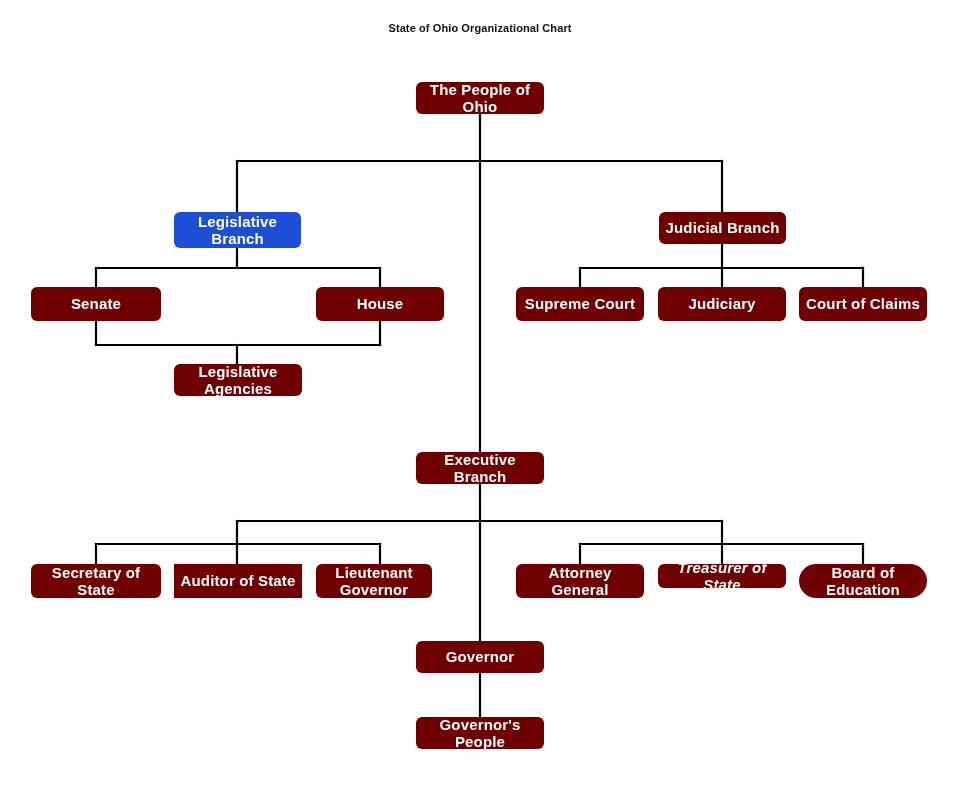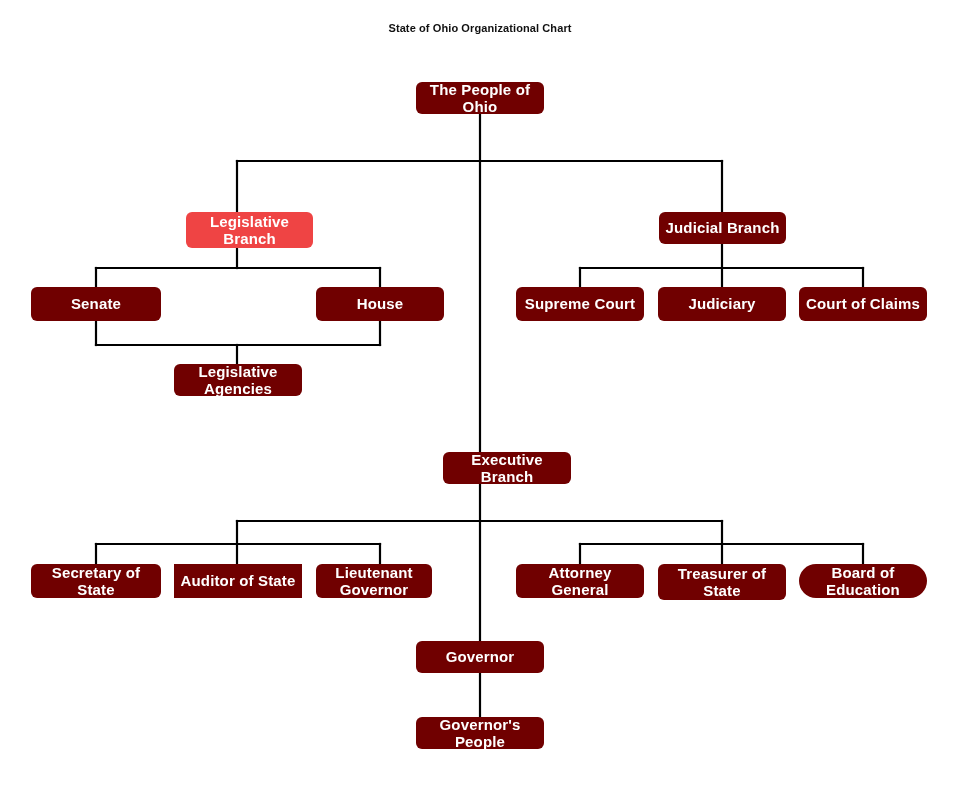--- a/index.html
+++ b/index.html
@@ -98,21 +98,21 @@
       <polyline points="580,544 580,564" fill="none" stroke="#000000" stroke-width="2.2" stroke-linecap="square"></polyline>
       <polyline points="722,544 722,564" fill="none" stroke="#000000" stroke-width="2.2" stroke-linecap="square"></polyline>
       <polyline points="863,544 863,564" fill="none" stroke="#000000" stroke-width="2.2" stroke-linecap="square"></polyline>
       <polyline points="480,673 480,717" fill="none" stroke="#000000" stroke-width="2.2" stroke-linecap="square"></polyline>
     </svg>
 
   <div id="node-layer">
       <div class="org-node" style="left: 416px; top: 82px; width: 128px; height: 32px; background: rgb(112, 0, 0); color: rgb(255, 255, 255); border-radius: 6px;">
         <span>The People of Ohio</span>
       </div>
-      <div class="org-node" style="left: 174px; top: 212px; width: 127px; height: 36px; background: #ef4444; color: rgb(255, 255, 255); border-radius: 6px; margin-left: 12px;">
+      <div class="org-node" style="left: 174px; top: 212px; width: 127px; height: 36px; background: #1d4ed8; color: rgb(255, 255, 255); border-radius: 6px;">
         <span>Legislative Branch</span>
       </div>
       <div class="org-node" style="left: 659px; top: 212px; width: 127px; height: 32px; background: rgb(112, 0, 0); color: rgb(255, 255, 255); border-radius: 6px;">
         <span>Judicial Branch</span>
       </div>
       <div class="org-node" style="left: 31px; top: 287px; width: 130px; height: 34px; background: rgb(112, 0, 0); color: rgb(255, 255, 255); border-radius: 6px;">
         <span>Senate</span>
       </div>
       <div class="org-node" style="left: 316px; top: 287px; width: 128px; height: 34px; background: rgb(112, 0, 0); color: rgb(255, 255, 255); border-radius: 6px;">
         <span>House</span>
@@ -122,36 +122,36 @@
       </div>
       <div class="org-node" style="left: 658px; top: 287px; width: 128px; height: 34px; background: rgb(112, 0, 0); color: rgb(255, 255, 255); border-radius: 6px; align-items: center;">
         <span>Judiciary</span>
       </div>
       <div class="org-node" style="left: 799px; top: 287px; width: 128px; height: 34px; background: rgb(112, 0, 0); color: rgb(255, 255, 255); border-radius: 6px;">
         <span>Court of Claims</span>
       </div>
       <div class="org-node" style="left: 174px; top: 364px; width: 128px; height: 32px; background: rgb(112, 0, 0); color: rgb(255, 255, 255); border-radius: 6px;">
         <span>Legislative Agencies</span>
       </div>
-      <div class="org-node" style="left: 416px; top: 452px; width: 128px; height: 32px; background: rgb(112, 0, 0); color: rgb(255, 255, 255); border-radius: 6px; margin-left: 27px;">
+      <div class="org-node" style="left: 416px; top: 452px; width: 128px; height: 32px; background: rgb(112, 0, 0); color: rgb(255, 255, 255); border-radius: 6px;">
         <span>Executive Branch</span>
       </div>
       <div class="org-node" style="left: 31px; top: 564px; width: 130px; height: 34px; background: rgb(112, 0, 0); color: rgb(255, 255, 255); border-radius: 6px;">
         <span>Secretary of State</span>
       </div>
       <div class="org-node" style="left: 174px; top: 564px; width: 128px; height: 34px; background: rgb(112, 0, 0); color: rgb(255, 255, 255); border-radius: 0;">
         <span>Auditor of State</span>
       </div>
       <div class="org-node" style="left: 316px; top: 564px; width: 116px; height: 34px; background: rgb(112, 0, 0); color: rgb(255, 255, 255); border-radius: 6px;">
         <span>Lieutenant Governor</span>
       </div>
       <div class="org-node" style="left: 516px; top: 564px; width: 128px; height: 34px; background: rgb(112, 0, 0); color: rgb(255, 255, 255); border-radius: 6px;">
         <span>Attorney General</span>
       </div>
-      <div class="org-node" style="left: 658px; top: 564px; width: 128px; height: 36px; background: rgb(112, 0, 0); color: rgb(255, 255, 255); border-radius: 6px;">
+      <div class="org-node" style="left: 658px; top: 564px; width: 128px; height: 24px; background: rgb(112, 0, 0); color: rgb(255, 255, 255); border-radius: 6px; font-style: italic;">
         <span>Treasurer of State</span>
       </div>
       <div class="org-node" style="left: 799px; top: 564px; width: 128px; height: 34px; background: rgb(112, 0, 0); color: rgb(255, 255, 255); border-radius: 17px;">
         <span>Board of Education</span>
       </div>
       <div class="org-node" style="left: 416px; top: 641px; width: 128px; height: 32px; background: rgb(112, 0, 0); color: rgb(255, 255, 255); border-radius: 6px;">
         <span>Governor</span>
       </div>
       <div class="org-node" style="left: 416px; top: 717px; width: 128px; height: 32px; background: rgb(112, 0, 0); color: rgb(255, 255, 255); border-radius: 6px;">
         <span>Governor's People</span>

